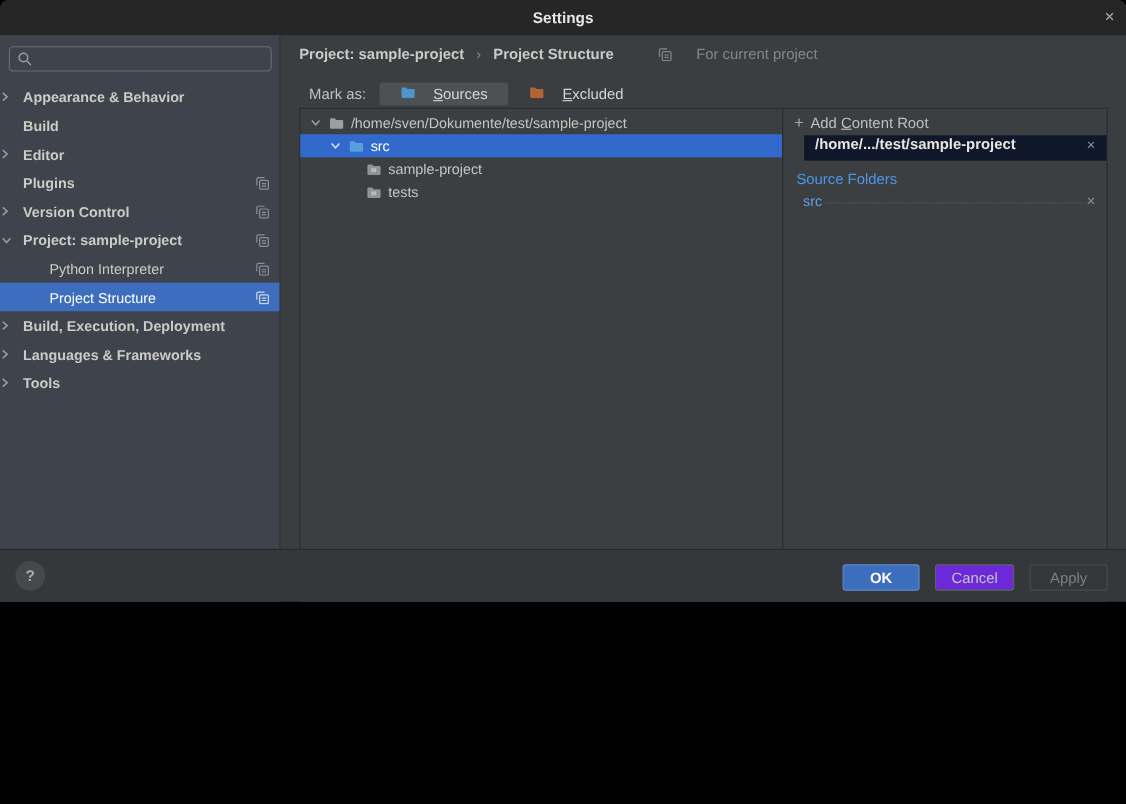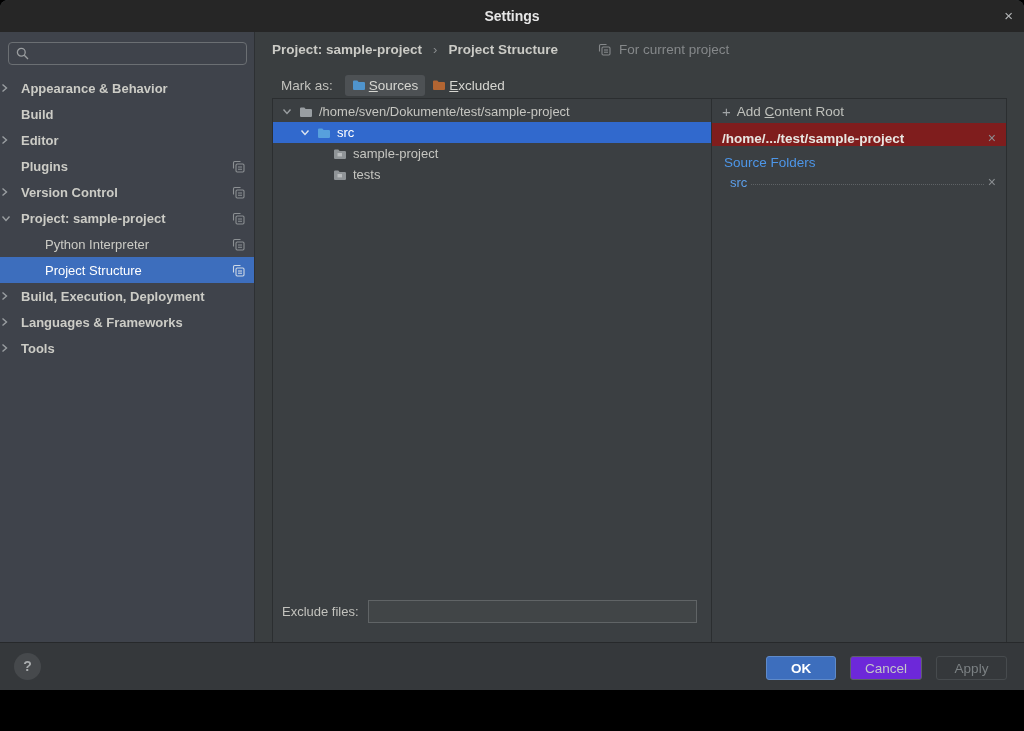--- a/index.html
+++ b/index.html
@@ -1,18 +1,18 @@
 <!DOCTYPE html>
 <html><head>
 <meta charset="utf-8">
 <style>
   html,body{margin:0;padding:0;background:#000;}
   *{box-sizing:border-box;}
   .window{
-    position:relative;width:1024px;height:690px;margin:0 auto;
+    position:relative;width:1024px;height:547px;margin:0 auto;
     background:#3a3e40;border-radius:8px 8px 0 0;overflow:hidden;
     font-family:"Liberation Sans",sans-serif;font-size:13px;color:#c6c6c1;
   }
   
   .titlebar{position:absolute;top:0;left:0;right:0;height:32px;background:#262626;border-radius:8px 8px 0 0;}
   .titlebar .title{display:block;text-align:center;line-height:32px;color:#e6e6e6;font-weight:700;font-size:14px;}
   .titlebar .close{position:absolute;right:11px;top:0;line-height:31px;color:#b4b6b8;font-size:15px;}
   
   .sidebar{position:absolute;top:32px;left:0;width:255px;height:651px;background:#3f434b;border-right:1px solid #2d3033;}
   .searchbox{position:absolute;top:10px;left:8px;width:239px;height:23px;border:1px solid #6b6f73;border-radius:4px;display:flex;align-items:center;padding:0 7px;}
@@ -21,44 +21,44 @@
   .nav-item{height:26px;display:flex;align-items:center;padding-left:0;color:#ccccc6;font-weight:700;font-size:13px;}
   .nav-item .chev{width:21px;display:flex;align-items:center;color:#9a9ea1;}
   .nav-item.child{padding-left:24px;font-weight:400;}
   .nav-item.sel{background:#3d6ebd;color:#fff;}
   .badge{margin-left:auto;margin-right:9px;display:flex;color:#8c9093;}
   .nav-item.sel .badge{color:#cfd9e6;}
   
   .breadcrumb{position:absolute;left:272px;top:36px;height:26px;display:flex;align-items:center;font-size:13.5px;}
   .crumb{font-weight:700;color:#cbcbc6;}
   .bc-sep{color:#8a8d8f;margin:0 11px;font-size:13px;}
-  .scope{margin-left:40px;color:#85888a;display:flex;gap:8px;align-items:center;font-weight:400;font-size:13.5px;}
+  .scope{margin-left:40px;color:#85888a;display:flex;gap:22px;align-items:center;font-weight:400;font-size:13.5px;}
   .scope .badge2{display:flex;color:#85888a;}
   .markas{position:absolute;left:281px;top:72px;height:26px;display:flex;align-items:center;color:#c2c2bd;font-size:13.5px;}
-  .btn-mark{display:flex;align-items:center;gap:3px;padding:3px 7px;color:#d6d6d1;border-radius:3px;}
+  .btn-mark{display:flex;gap:16px;padding:3px 19px;color:#d6d6d1;border-radius:3px;}
   .btn-mark.on{background:#4d5154;margin-left:12px;}
   .mn{text-decoration:underline;}
   
   .treepanel{position:absolute;left:272px;top:98px;width:440px;height:570px;background:#3b3f42;border:1px solid #2b2e30;}
   .rightpanel{position:absolute;left:711px;top:98px;width:296px;height:570px;background:#3b3f42;border:1px solid #2b2e30;border-left:1px solid #2b2e30;}
   .tree{position:absolute;top:2px;left:0;right:0;}
   .tree-row{height:21px;display:flex;align-items:center;gap:6px;color:#c6c6c1;font-size:13px;}
   .tree-row .chev{display:flex;align-items:center;color:#9a9ea1;}
   .tree-row.r-root{padding-left:8px;}
   .tree-row.r-src{padding-left:26px;background:#3169cd;color:#fff;}
   .tree-row.r-src .chev{color:#dde5f0;}
   .tree-row.r-sub{padding-left:60px;}
   .exclude-row{position:absolute;left:9px;top:501px;display:flex;align-items:center;color:#c2c2bd;}
   .exclude-row input{margin-left:9px;width:329px;height:23px;background:#414547;border:1px solid #606466;color:#ddd;outline:none;padding:0 5px;font-family:"Liberation Sans",sans-serif;font-size:13px;}
   .hint{position:absolute;left:103px;top:531px;color:#7d8184;font-size:13.5px;line-height:18px;}
   .hint b{font-weight:700;color:#83878a;}
   
   .add-root{height:24px;display:flex;align-items:center;padding-left:10px;gap:6px;color:#bec0bb;font-size:13.5px;}
   .add-root .plus{color:#a2a6a8;font-size:15px;line-height:1;}
-  .content-root-row{height:23px;background:#7f1d1d;display:flex;align-items:flex-end;padding:0 10px;color:#e8e6e1;font-weight:700;font-size:13.5px;}
+  .content-root-row{height:23px;background:#0f172a;display:flex;align-items:flex-start;padding:0 10px;color:#e8e6e1;font-weight:700;font-size:13.5px;margin-left:19px;}
   .content-root-row .x, .sf-row .x{margin-left:auto;color:#8b8f92;font-size:14px;font-weight:400;}
   .sf-title{margin:9px 0 0 12px;color:#4d96e8;font-weight:400;font-size:13.5px;}
   .sf-row{display:flex;align-items:baseline;margin:4px 10px 0 18px;color:#5d9fea;font-size:13px;}
   .leader{flex:1;border-bottom:1px dotted #5e6265;margin:0 4px;position:relative;top:-2px;}
   
   .footer{position:absolute;left:0;right:0;bottom:0;height:48px;background:#35383b;border-top:1px solid #27292b;}
   .help{position:absolute;left:14px;top:10px;width:27px;height:27px;border-radius:50%;background:#46494c;color:#a9acae;text-align:center;line-height:27px;font-size:14px;font-weight:700;}
   .buttons{position:absolute;right:17px;top:13px;display:flex;gap:14px;}
   .btn{height:24px;border-radius:3px;font-size:13.5px;display:flex;align-items:center;justify-content:center;}
   .btn.ok{width:70px;background:#3d6ebd;border:1px solid #5f8ac9;color:#fff;font-weight:700;}

